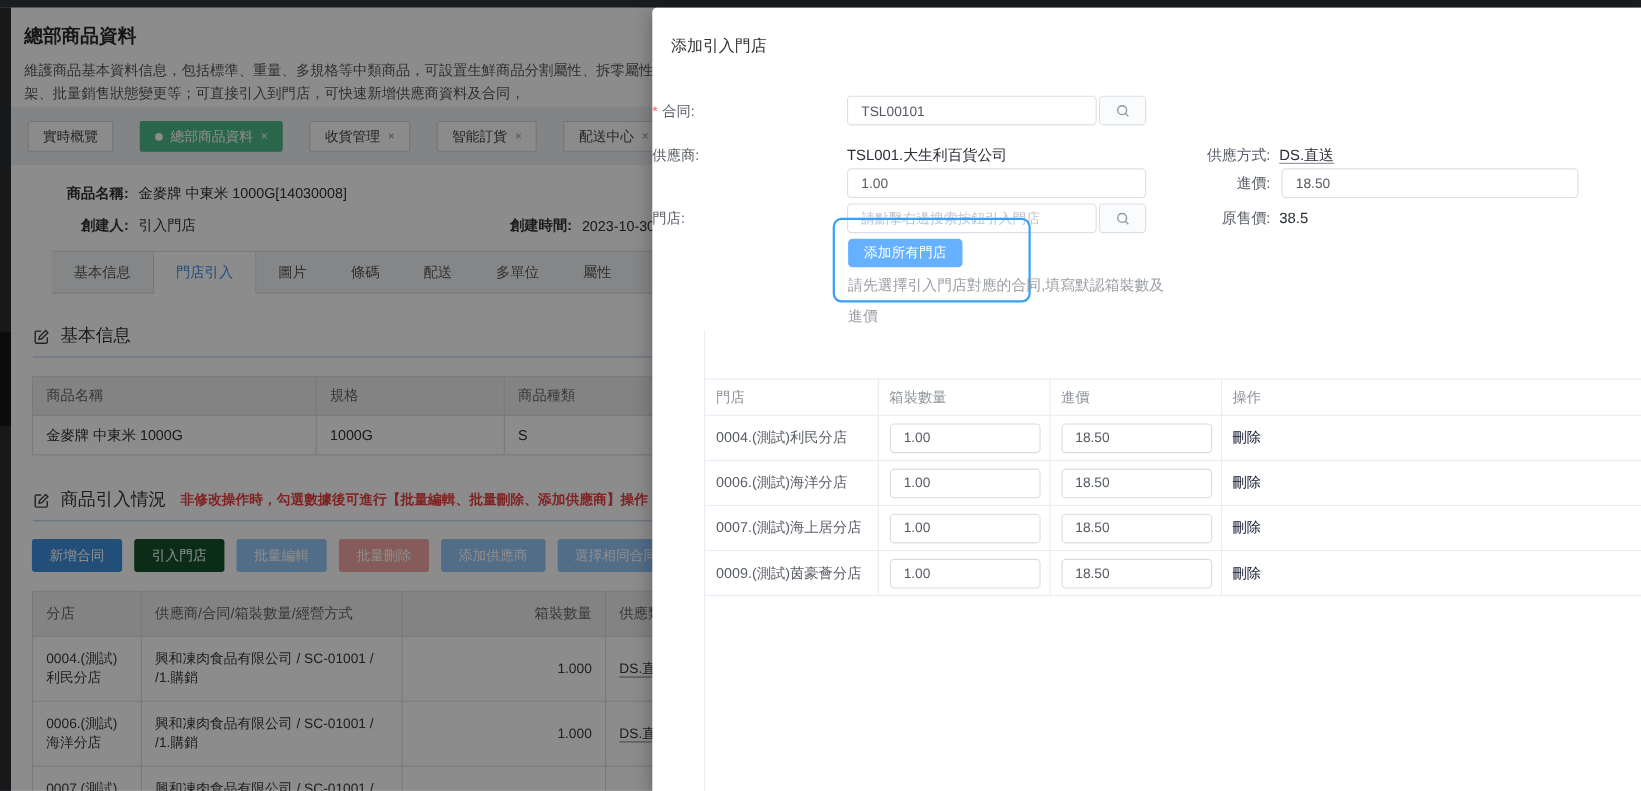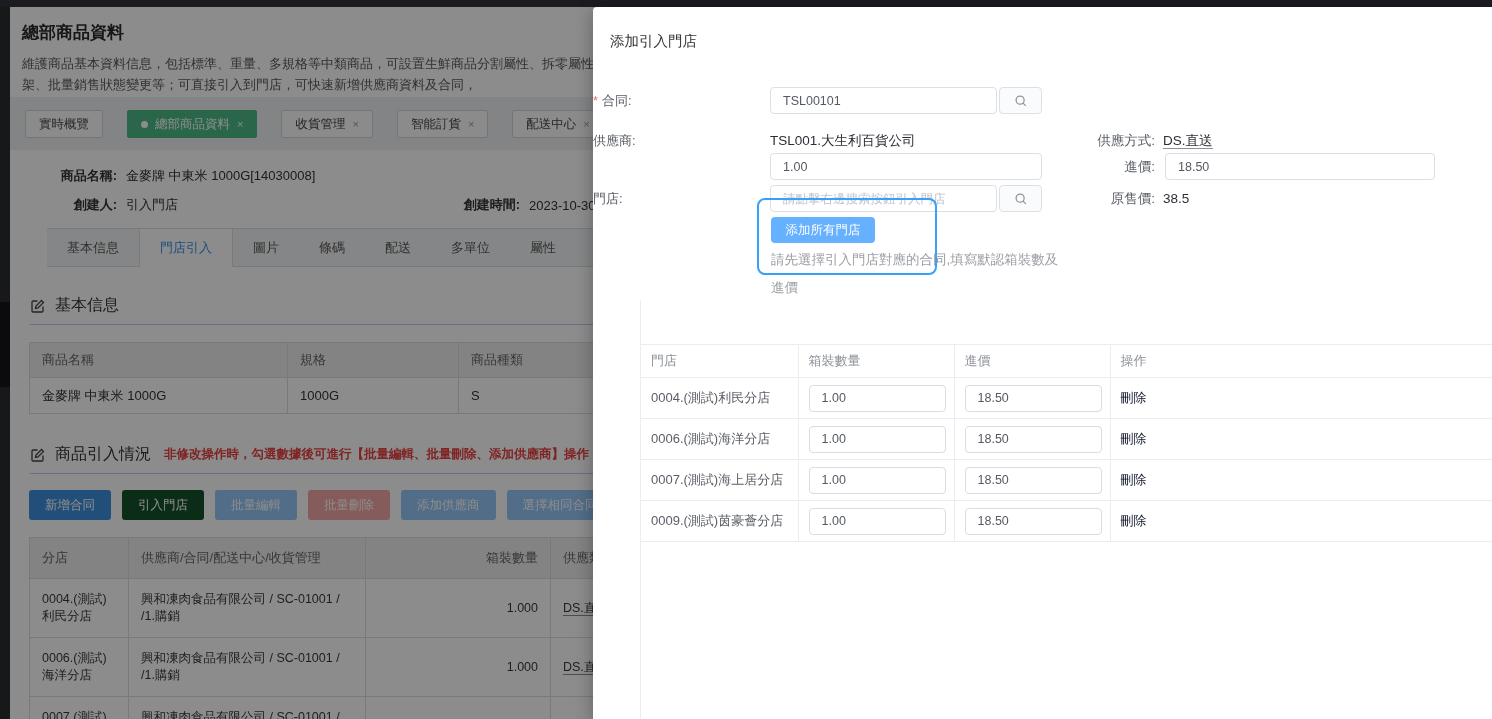--- a/index.html
+++ b/index.html
@@ -206,21 +206,21 @@
     <table class="bg-table intro">
       <colgroup>
           <col style="width:99px">
           <col style="width:237px">
           <col style="width:185px">
           <col style="width:179px">
         </colgroup>
       <thead>
         <tr>
           <th>分店</th>
-          <th>供應商/合同/配送中心/收貨管理</th>
+          <th>供應商/合同/箱裝數量/經營方式</th>
           <th class="num-cell">箱裝數量</th>
           <th>供應類型</th>
         </tr>
       </thead>
       <tbody>
         <tr>
           <td>0004.(測試)利民分店</td>
           <td>興和凍肉食品有限公司 / SC-01001 / /1.購銷</td>
           <td class="num-cell">1.000</td>
           <td><span class="u-dashed">DS.直送</span></td>

